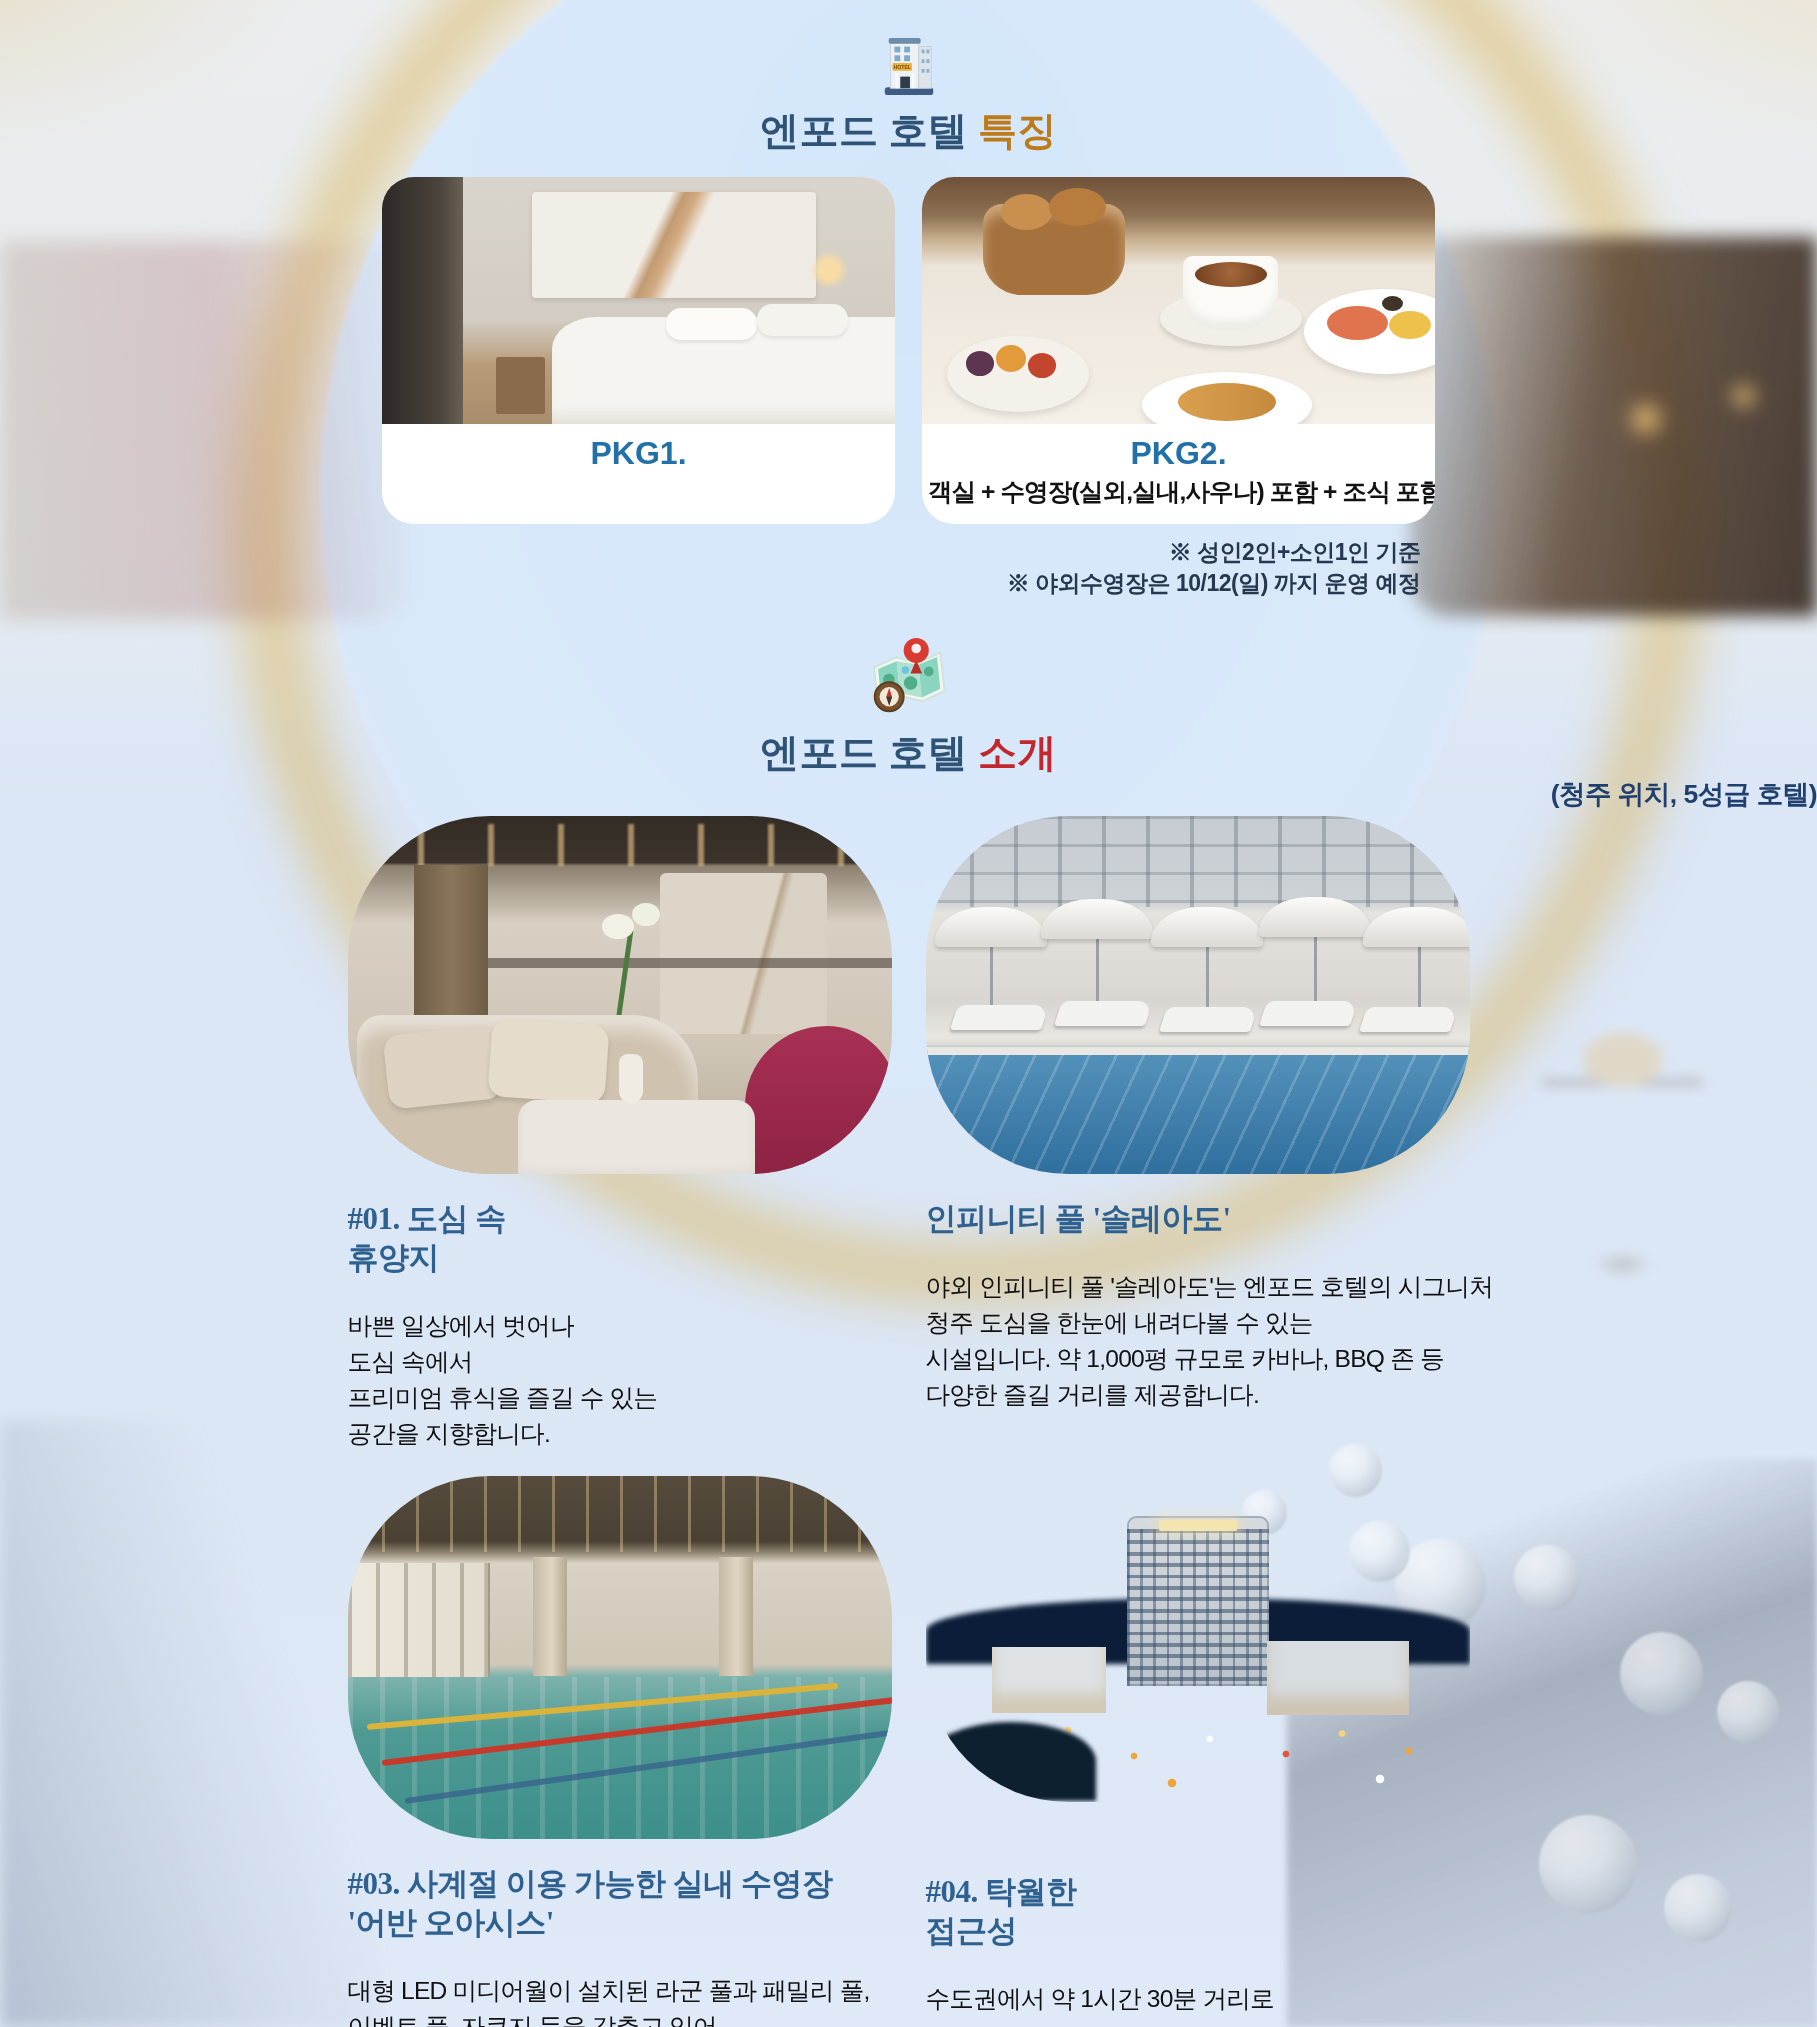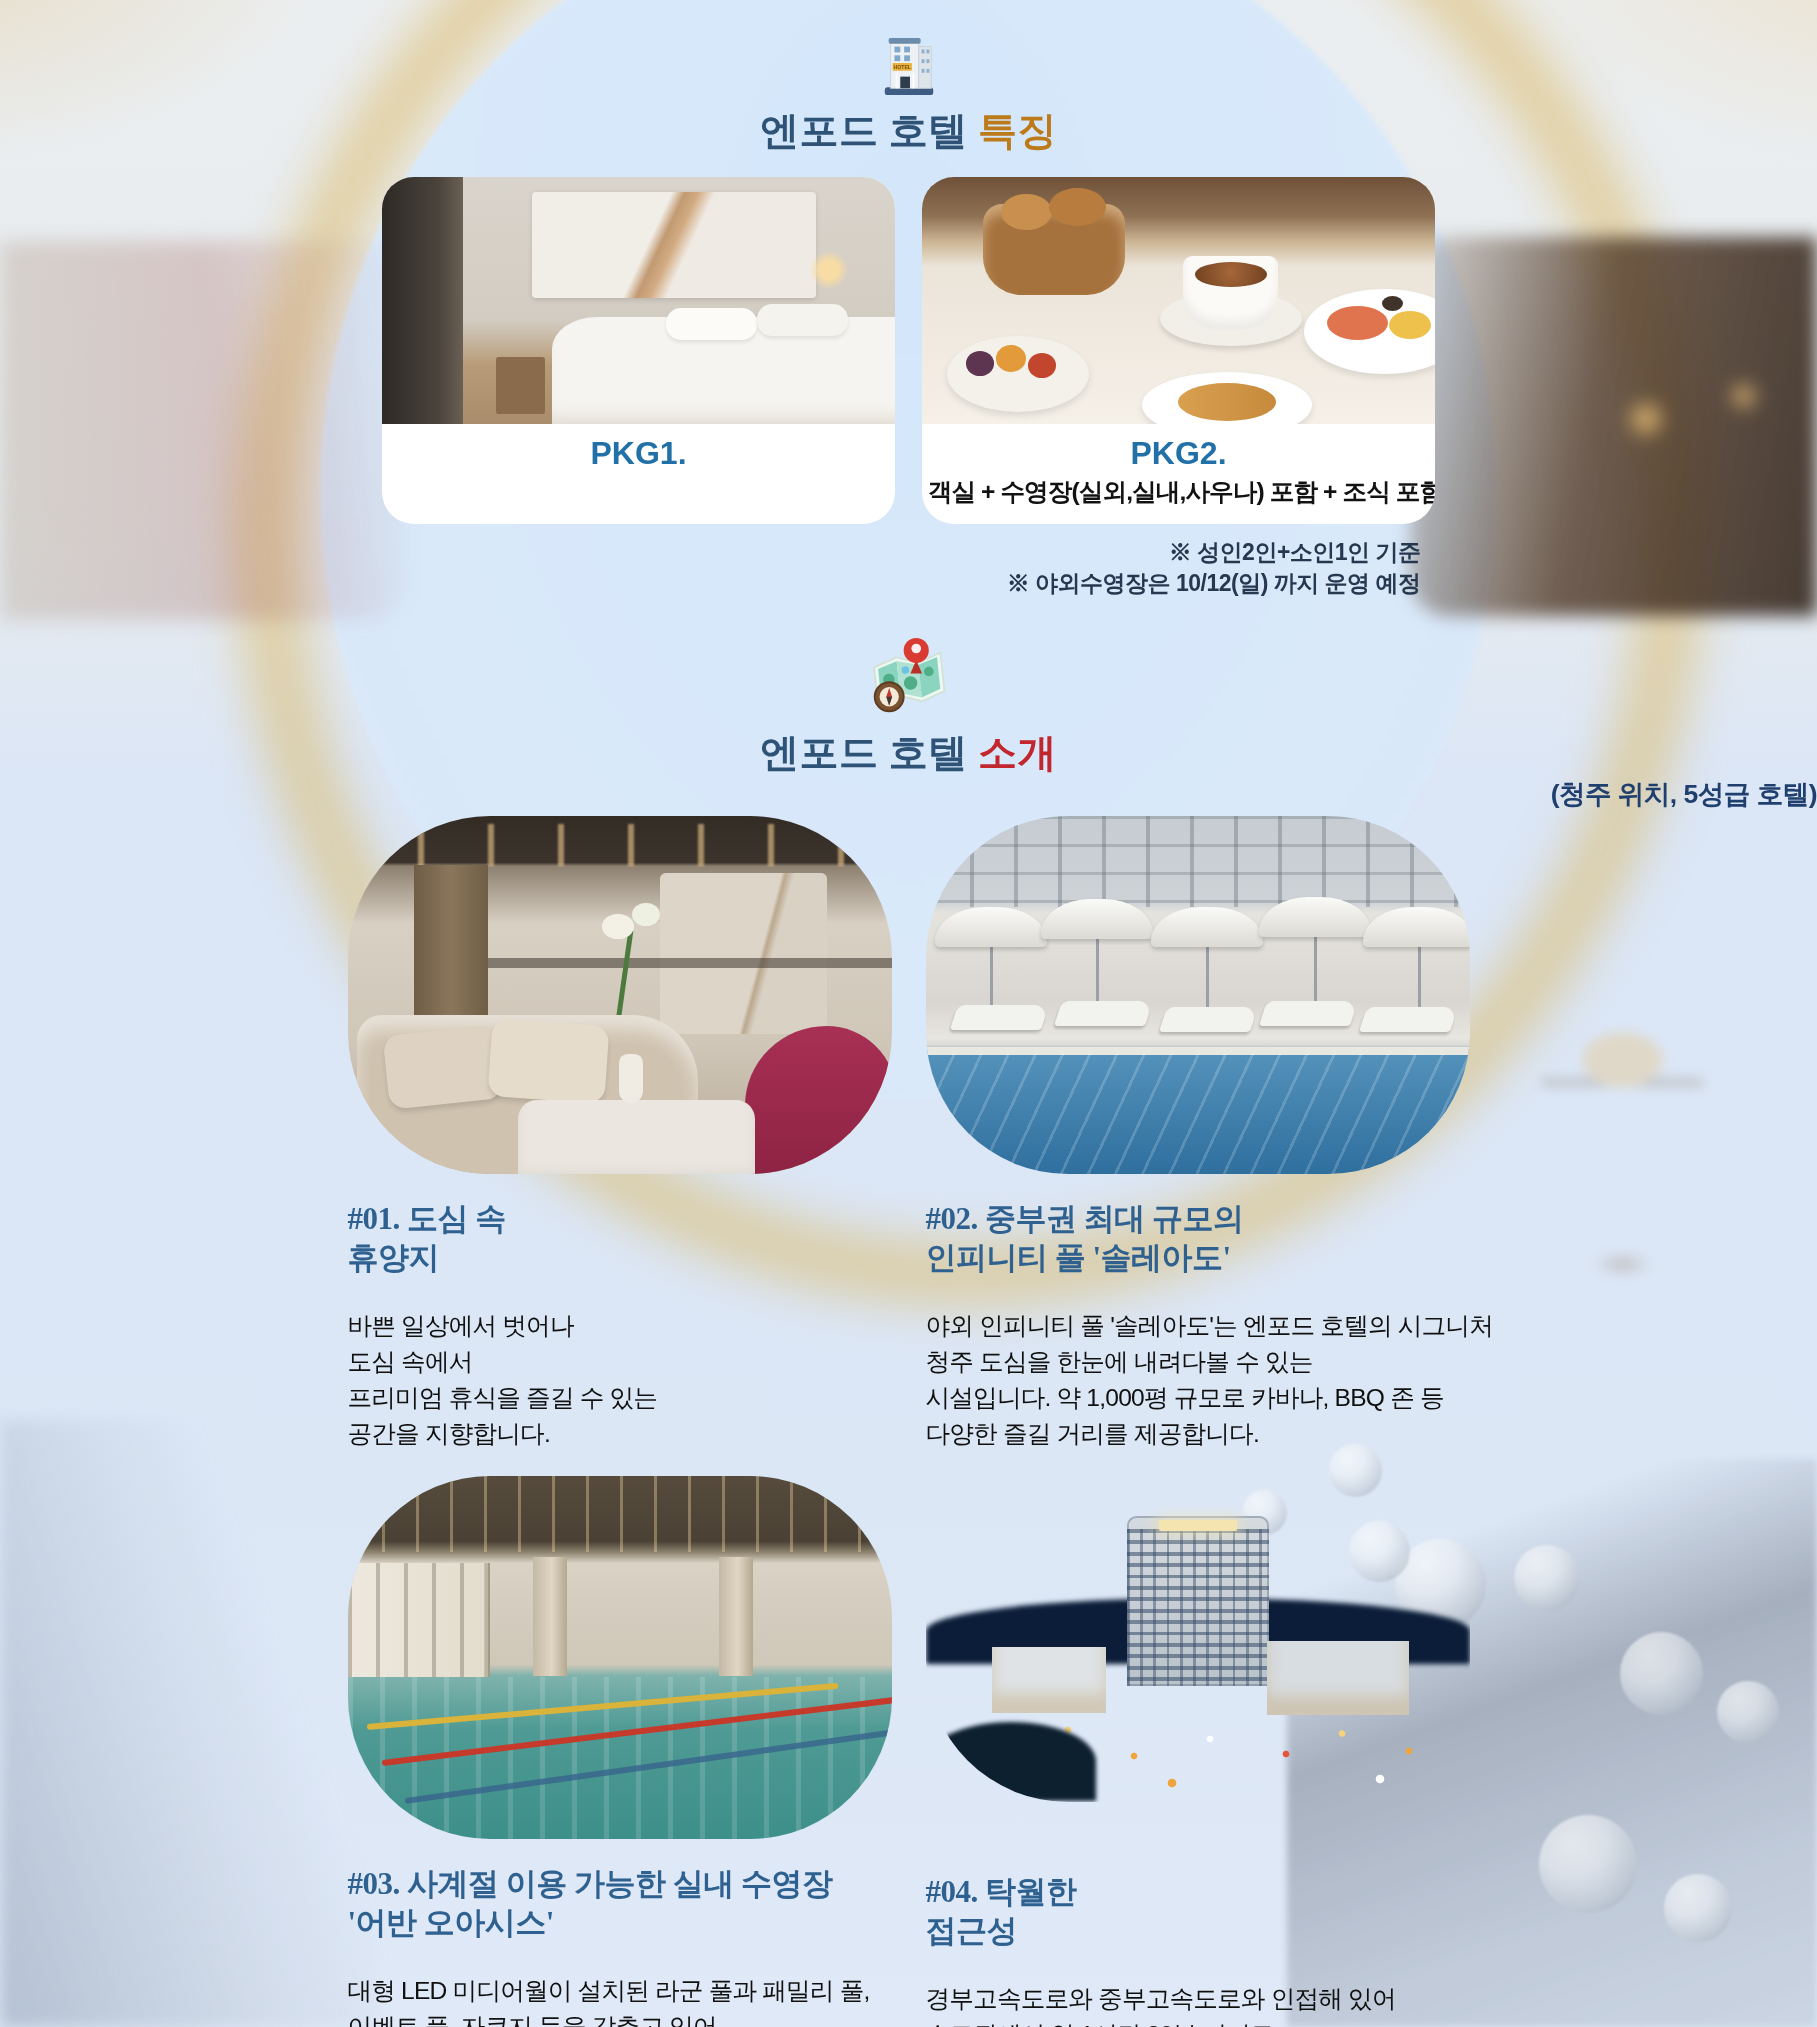--- a/index.html
+++ b/index.html
@@ -369,21 +369,20 @@
               <div class="lounger l1"></div>
               <div class="lounger l2"></div>
               <div class="lounger l3"></div>
               <div class="lounger l4"></div>
               <div class="lounger l5"></div>
               <div class="ab op-edge"></div>
               <div class="ab op-pooltile"></div>
             </div>
           </div>
           <h3 class="card-heading">
-            <div>#02. 중부권 최대 규모의</div>
             <div>인피니티 풀 '솔레아도'</div>
           </h3>
           <div class="card-body">
             <div>야외 인피니티 풀 '솔레아도'는 엔포드 호텔의 시그니처</div>
             <div>청주 도심을 한눈에 내려다볼 수 있는</div>
             <div>시설입니다. 약 1,000평 규모로 카바나, BBQ 존 등</div>
             <div>다양한 즐길 거리를 제공합니다.</div>
           </div>
         </article>
 
@@ -423,21 +422,20 @@
               <div class="ab hn-pod2"></div>
               <div class="ab hn-citylights"></div>
               <div class="ab hn-trees"></div>
             </div>
           </div>
           <h3 class="card-heading">
             <div>#04. 탁월한</div>
             <div>접근성</div>
           </h3>
           <div class="card-body">
-            <div>경부고속도로와 중부고속도로와 인접해 있어</div>
             <div>수도권에서 약 1시간 30분 거리로</div>
 
           </div>
         </article>
 
       </div>
     </section>
   </div>
 </div>
 

